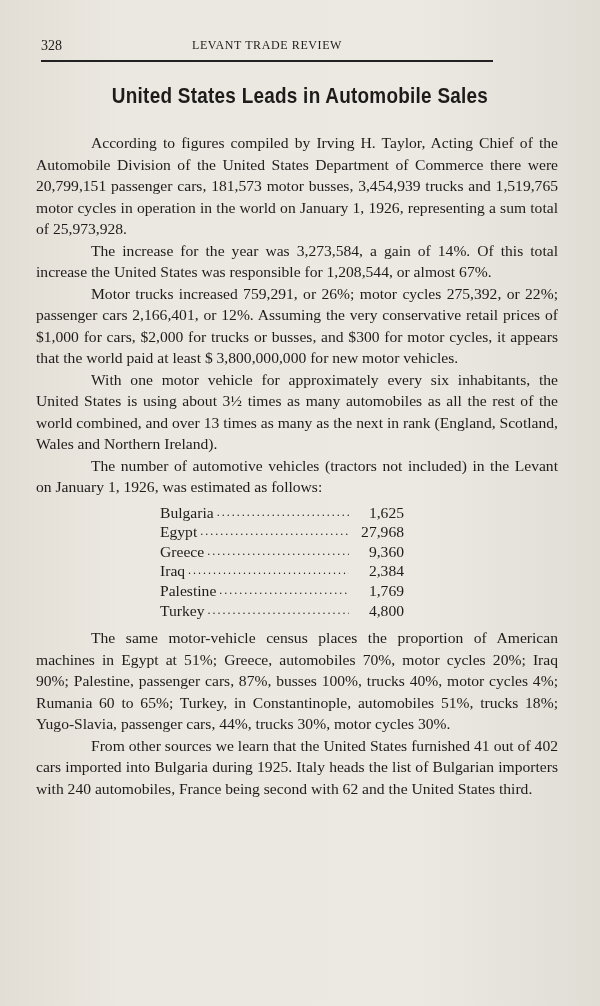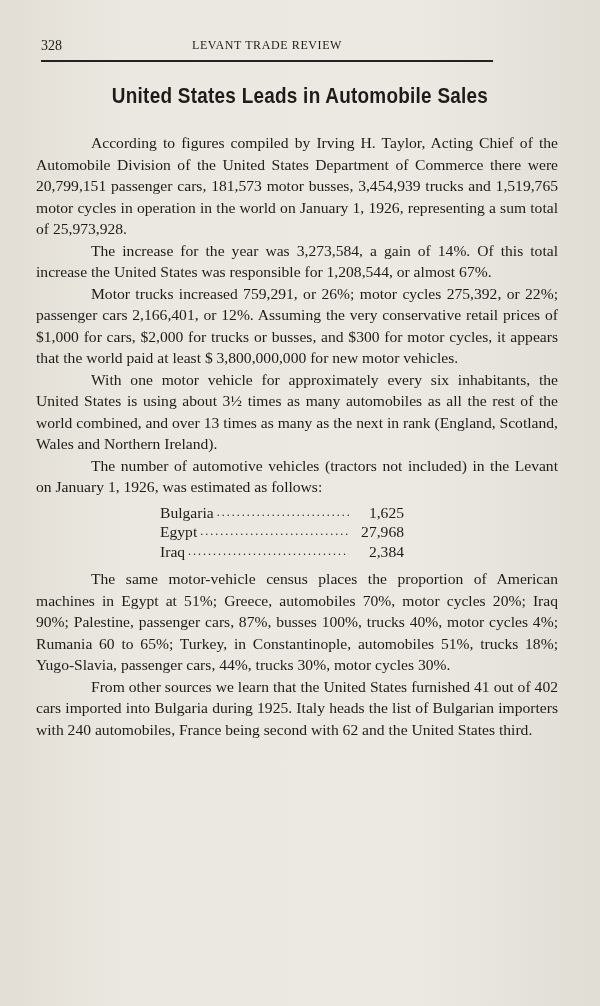--- a/index.html
+++ b/index.html
@@ -56,22 +56,37 @@
           <span class="country">Bulgaria</span>
           <span class="leader"></span>
           <span class="value">1,625</span>
         </div>
       <div class="row">
           <span class="country">Egypt</span>
           <span class="leader"></span>
           <span class="value">27,968</span>
         </div>
       <div class="row">
+          <span class="country">Greece</span>
+          <span class="leader"></span>
+          <span class="value">9,360</span>
+        </div>
+      <div class="row">
           <span class="country">Iraq</span>
           <span class="leader"></span>
           <span class="value">2,384</span>
+        </div>
+      <div class="row">
+          <span class="country">Palestine</span>
+          <span class="leader"></span>
+          <span class="value">1,769</span>
+        </div>
+      <div class="row">
+          <span class="country">Turkey</span>
+          <span class="leader"></span>
+          <span class="value">4,800</span>
         </div>
     </div>
 
     <p class="para">The same motor-vehicle census places the proportion of American machines in Egypt at 51%; Greece, automobiles 70%, motor cycles 20%; Iraq 90%; Palestine, passenger cars, 87%, busses 100%, trucks 40%, motor cycles 4%; Rumania 60 to 65%; Turkey, in Constantinople, automobiles 51%, trucks 18%; Yugo-Slavia, passenger cars, 44%, trucks 30%, motor cycles 30%.</p>
     <p class="para">From other sources we learn that the United States furnished 41 out of 402 cars imported into Bulgaria during 1925. Italy heads the list of Bulgarian importers with 240 automobiles, France being second with 62 and the United States third.</p>
   </div>
 </div>
 
 </body></html>

